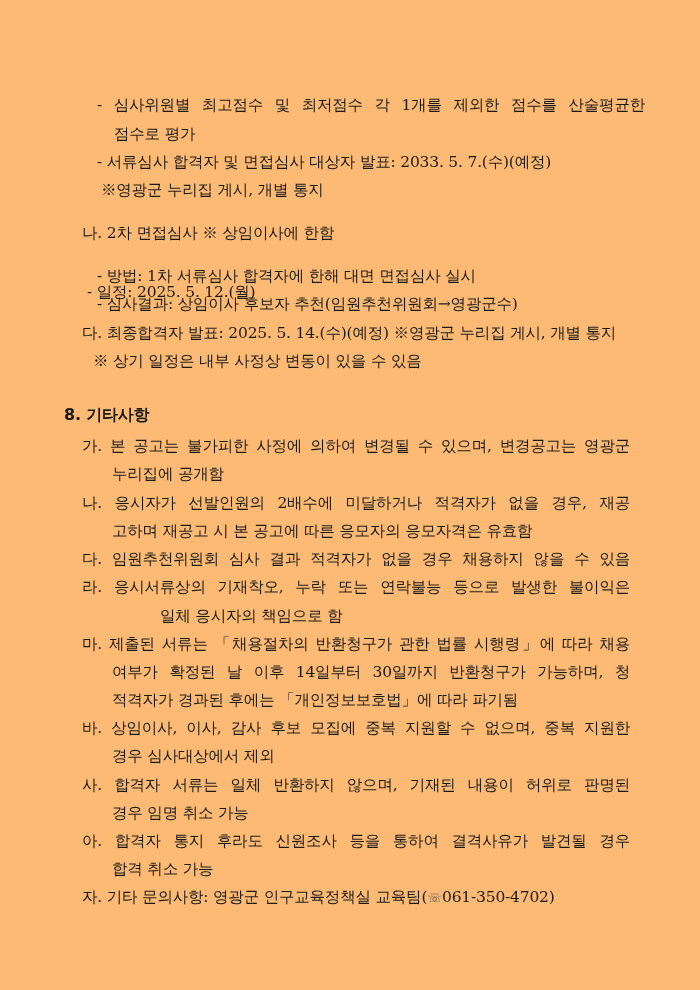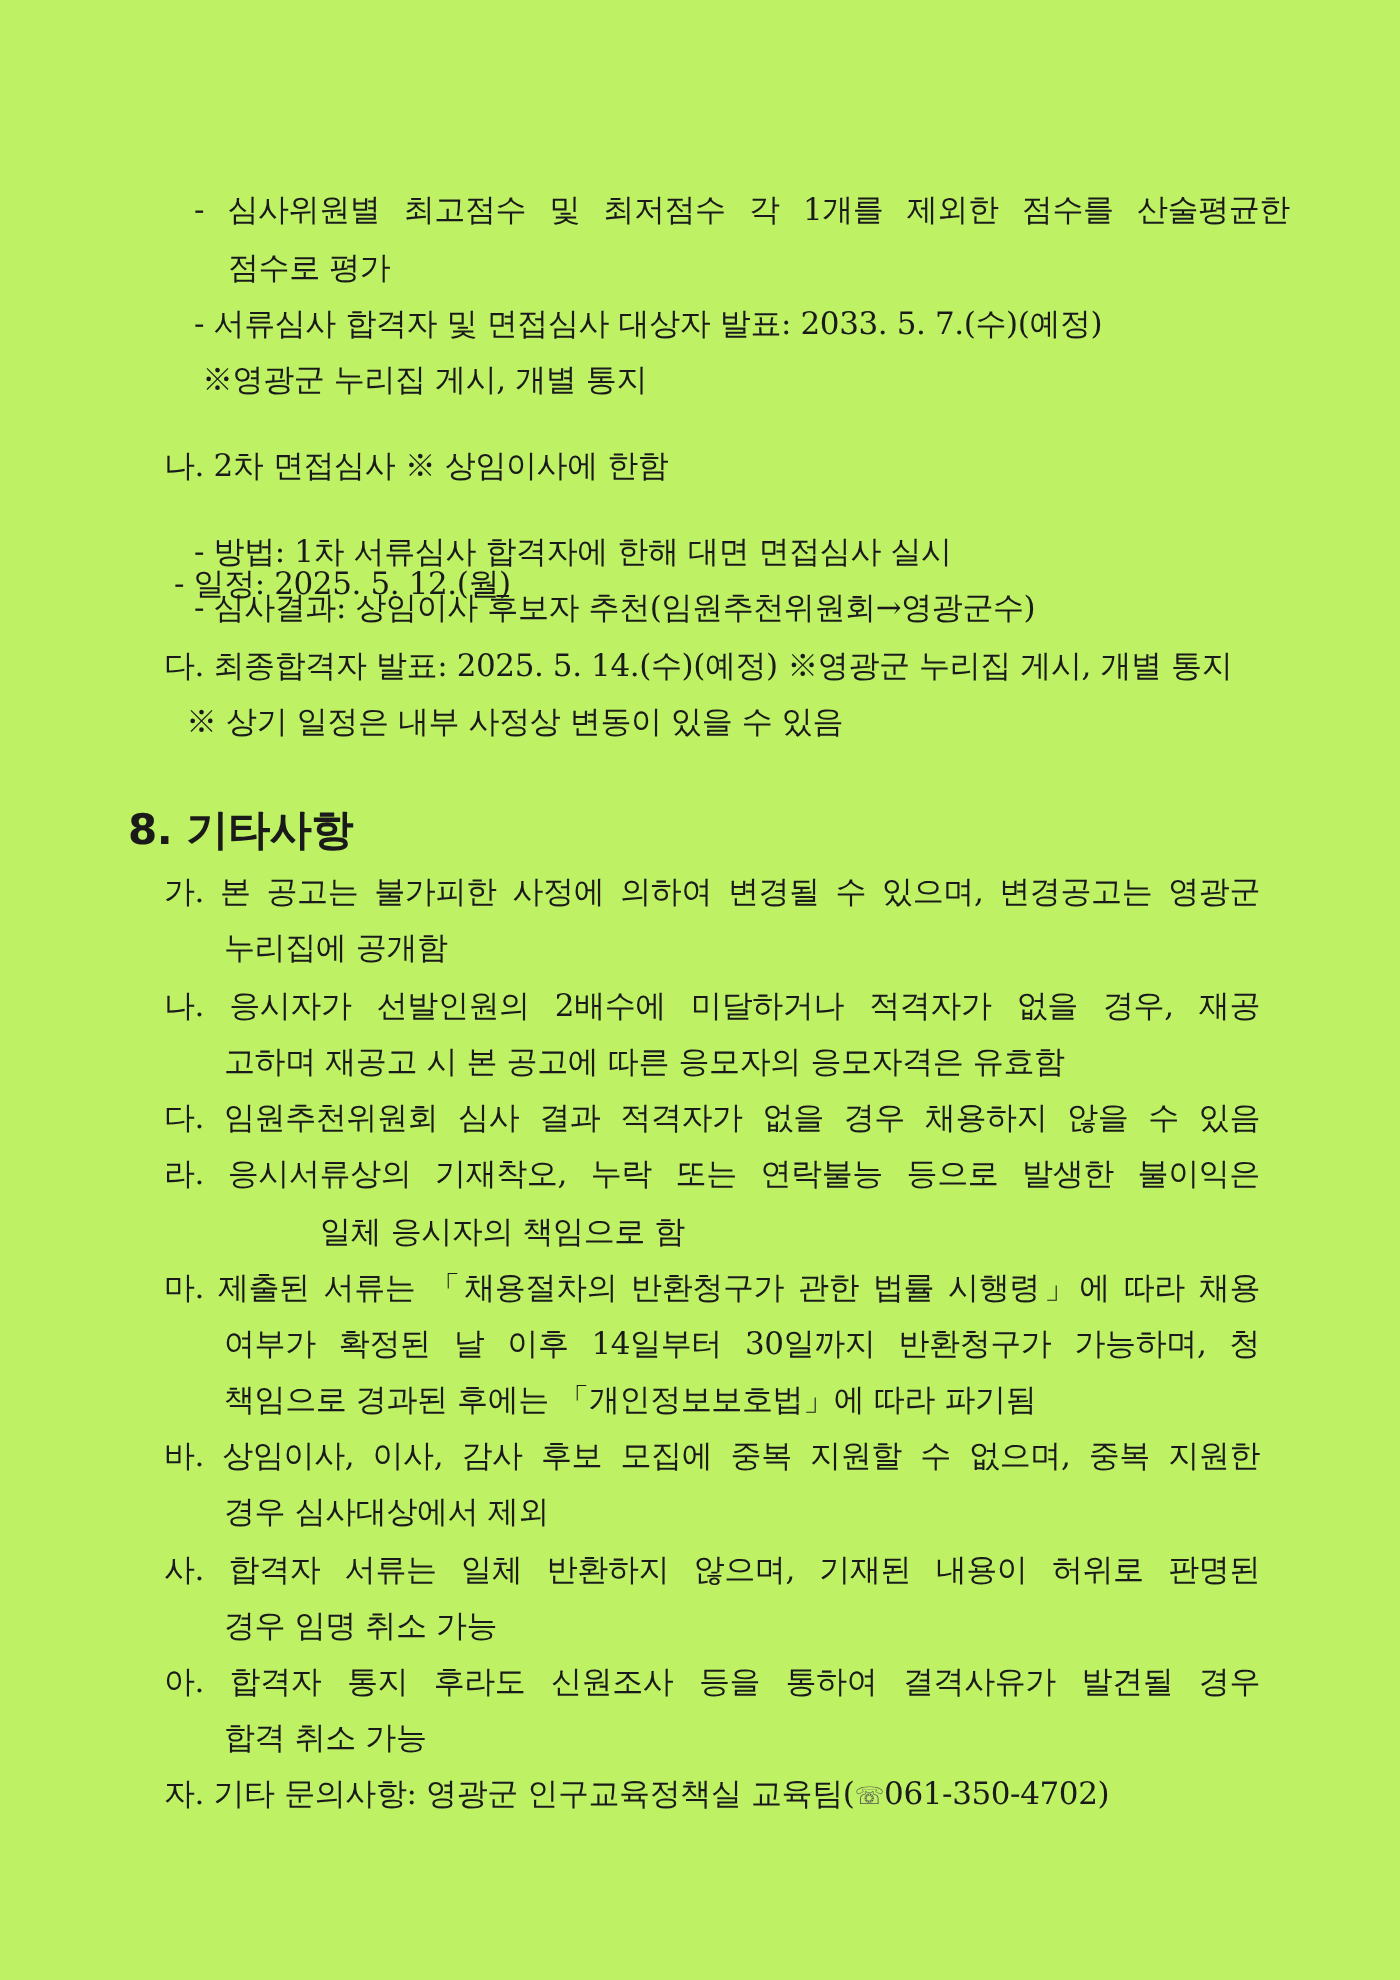--- a/index.html
+++ b/index.html
@@ -1,20 +1,20 @@
 <!DOCTYPE html>
 <html><head>
   <meta charset="utf-8">
   <style>
     html, body { margin: 0; padding: 0; background: #ffffff; }
     body { width: 700px; height: 990px; position: relative; overflow: hidden;
       font-family: "DejaVu Serif", "Liberation Serif", serif; color: #1a1a1a; }
-    .page { position: absolute; left: 0; top: 0; width: 700px; height: 990px; background: #bef264; }
+    .page { position: absolute; left: 0; top: 0; width: 700px; height: 990px; background: #fdba74; }
     .line { position: absolute; font-size: 15.5px; line-height: 20px; white-space: nowrap; letter-spacing: -0.2px; }
-    .heading { font-weight: bold; font-family: "DejaVu Sans", "Liberation Sans", sans-serif; font-size: 21px; }
+    .heading { font-weight: bold; font-family: "DejaVu Sans", "Liberation Sans", sans-serif; font-size: 16px; }
     .justify { text-align: justify; text-align-last: justify; white-space: normal; }
     .phone-icon { font-size: 12px; color: #555; }
   </style>
 </head>
 <body>
 
 <div class="page">
   <div id="s7">
       <div class="line justify" style="left: 97px; top: 95px; width: 548px;">- 심사위원별 최고점수 및 최저점수 각 1개를 제외한 점수를 산술평균한</div>
       <div class="line" style="left: 114px; top: 124px;">점수로 평가</div>
@@ -32,21 +32,21 @@
   <div id="s8">
       <div class="line justify" style="left: 82px; top: 436px; width: 548px;">가. 본 공고는 불가피한 사정에 의하여 변경될 수 있으며, 변경공고는 영광군</div>
       <div class="line" style="left: 112px; top: 464px;">누리집에 공개함</div>
       <div class="line justify" style="left: 82px; top: 493px; width: 548px;">나. 응시자가 선발인원의 2배수에 미달하거나 적격자가 없을 경우, 재공</div>
       <div class="line" style="left: 112px; top: 521px;">고하며 재공고 시 본 공고에 따른 응모자의 응모자격은 유효함</div>
       <div class="line justify" style="left: 82px; top: 549px; width: 548px;">다. 임원추천위원회 심사 결과 적격자가 없을 경우 채용하지 않을 수 있음</div>
       <div class="line justify" style="left: 82px; top: 577px; width: 548px;">라. 응시서류상의 기재착오, 누락 또는 연락불능 등으로 발생한 불이익은</div>
       <div class="line" style="left: 112px; top: 606px; margin-left: 48px;">일체 응시자의 책임으로 함</div>
       <div class="line justify" style="left: 82px; top: 634px; width: 548px;">마. 제출된 서류는 「채용절차의 반환청구가 관한 법률 시행령」에 따라 채용</div>
       <div class="line justify" style="left: 112px; top: 662px; width: 518px;">여부가 확정된 날 이후 14일부터 30일까지 반환청구가 가능하며, 청</div>
-      <div class="line" style="left: 112px; top: 690px;">책임으로 경과된 후에는 「개인정보보호법」에 따라 파기됨</div>
+      <div class="line" style="left: 112px; top: 690px;">적격자가 경과된 후에는 「개인정보보호법」에 따라 파기됨</div>
       <div class="line justify" style="left: 82px; top: 718px; width: 548px;">바. 상임이사, 이사, 감사 후보 모집에 중복 지원할 수 없으며, 중복 지원한</div>
       <div class="line" style="left: 112px; top: 746px;">경우 심사대상에서 제외</div>
       <div class="line justify" style="left: 82px; top: 775px; width: 548px;">사. 합격자 서류는 일체 반환하지 않으며, 기재된 내용이 허위로 판명된</div>
       <div class="line" style="left: 112px; top: 803px;">경우 임명 취소 가능</div>
       <div class="line justify" style="left: 82px; top: 831px; width: 548px;">아. 합격자 통지 후라도 신원조사 등을 통하여 결격사유가 발견될 경우</div>
       <div class="line" style="left: 112px; top: 859px;">합격 취소 가능</div>
     </div>
 
   <div id="contact" class="line" style="left: 82px; top: 887px;">
     <span>자. 기타 문의사항: 영광군 인구교육정책실 교육팀(</span><span class="phone-icon">☏</span><span>061-350-4702</span><span>)</span>

